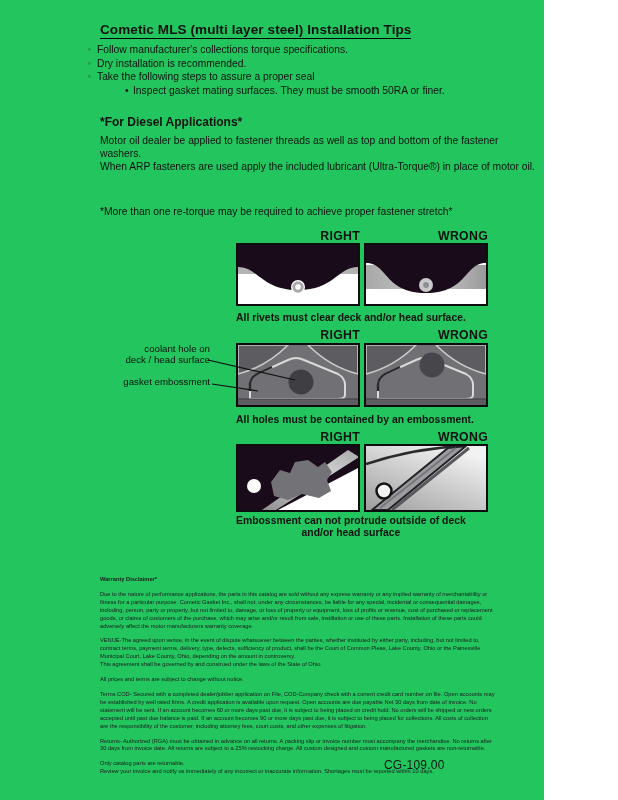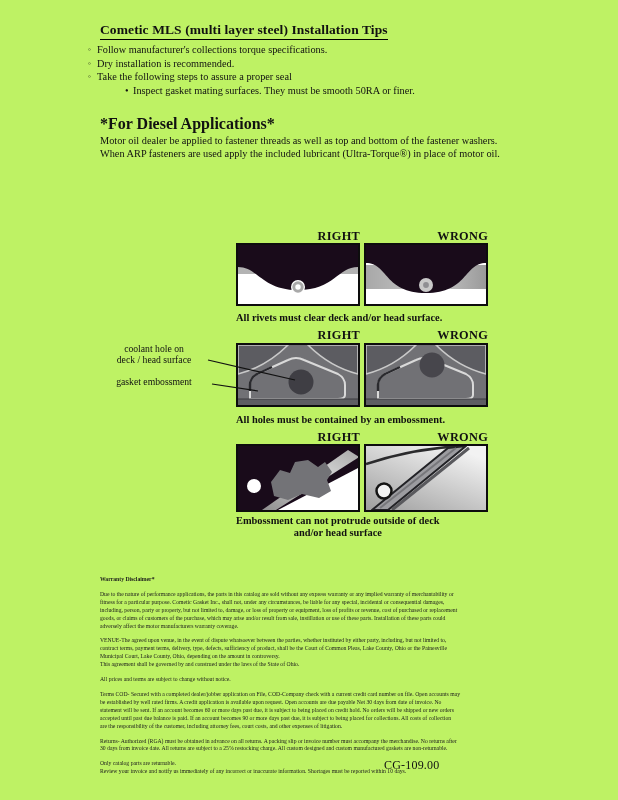--- a/index.html
+++ b/index.html
@@ -1,45 +1,45 @@
 <!DOCTYPE html>
 <html><head>
 <meta charset="utf-8">
 <style>
   html,body{margin:0;padding:0;background:#ffffff;}
   .page{
-    position:relative;width:618px;height:800px;background:#bef264;
-    font-family:Liberation Serif, serif;color:#111;
+    position:relative;width:544px;height:800px;background:#22c55e;
+    font-family:Liberation Sans, sans-serif;color:#111;
     overflow:hidden;
   }
   .abs{position:absolute;}
   
   .title{
     left:100px;top:22px;font-size:13.5px;font-weight:bold;
     border-bottom:1.8px solid #000;padding-bottom:1px;letter-spacing:.1px;
   }
   
   .tips{left:88px;top:43px;font-size:10.3px;line-height:13.6px;width:470px;}
   .bullet{white-space:nowrap;}
   .bullet .marker{display:inline-block;width:9px;}
   .bullet.l1 .marker{font-size:8px;vertical-align:1px;}
   .bullet.l2{margin-left:37px;}
   .bullet.l2 .marker{width:8px;}
   
-  .diesel-heading{left:100px;top:115px;font-size:16px;font-weight:bold;}
+  .diesel-heading{left:100px;top:115px;font-size:12px;font-weight:bold;}
   .para{left:100px;top:0;font-size:10.3px;line-height:13.2px;white-space:pre-line;width:440px;}
   .p1{top:134px;}
   .p2{top:163px;}
   .p3{top:205px;}
   
   .fig-label{font-size:12.3px;font-weight:bold;text-align:right;width:124px;letter-spacing:.3px;}
   .fig{width:124px;border:2px solid #0d0d0d;box-sizing:border-box;background:#fff;}
   .fig svg{display:block;}
   .caption{font-size:10.4px;font-weight:bold;line-height:12px;white-space:pre-line;text-align:center;}
-  .annot{font-size:9.7px;line-height:10.5px;text-align:center;white-space:pre-line;}
+  .annot{font-size:9.7px;line-height:10.5px;text-align:right;white-space:pre-line;}
   
   .disclaimer{left:100px;top:576px;width:424px;font-size:5.7px;line-height:7.9px;color:#1c1c1c;}
   .disclaimer .dhead{font-weight:bold;margin:0 0 7px 0;}
   .disclaimer p{margin:0 0 7px 0;white-space:pre-line;}
   .pagenum{left:384px;top:758px;font-size:12px;letter-spacing:.2px;}
 </style>
 </head>
 <body>
 
 <div class="page">
@@ -49,20 +49,21 @@
   <div class="abs tips">
     <div class="bullet l1"><span class="marker">◦</span><span>Follow manufacturer's collections torque specifications.</span></div>
     <div class="bullet l1"><span class="marker">◦</span><span>Dry installation is recommended.</span></div>
     <div class="bullet l1"><span class="marker">◦</span><span>Take the following steps to assure a proper seal</span></div>
     <div class="bullet l2"><span class="marker">•</span><span>Inspect gasket mating surfaces.  They must be smooth 50RA or finer.</span></div>
   </div>
 
   <div class="abs diesel-heading">*For Diesel Applications*</div>
   <div class="abs para p1">Motor oil dealer be applied to fastener threads as well as top and bottom of the fastener washers.
 When ARP fasteners are used apply the included lubricant (Ultra-Torque®) in place of motor oil.</div>
+  <div class="abs para p3">*More than one re-torque may be required to achieve proper fastener stretch*</div>
 
   <div class="abs fig-label" style="left:236px;top:229px;">RIGHT</div>
   <div class="abs fig-label" style="left:364px;top:229px;">WRONG</div>
 
   <div class="abs fig" style="left:236px;top:243px;height:63px;">
     <svg width="120" height="59" viewBox="0 0 120 59">
       <rect x="0" y="0" width="120" height="59" fill="#ffffff"></rect>
       <rect x="0" y="22" width="120" height="7" fill="#b3b3b3"></rect>
       <path d="M0,0 H120 V22 C100,22 96,45 60,45 C24,45 20,22 0,22 Z" fill="#190b1a"></path>
       <circle cx="60" cy="42" r="7" fill="#ffffff"></circle>

